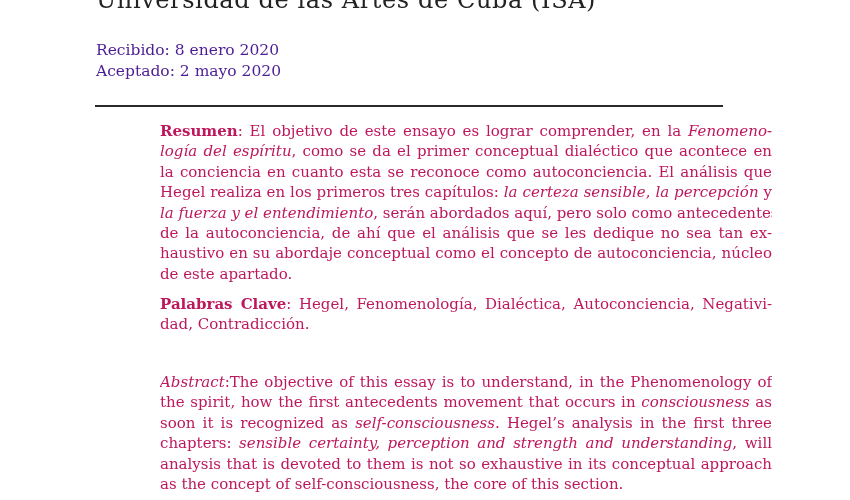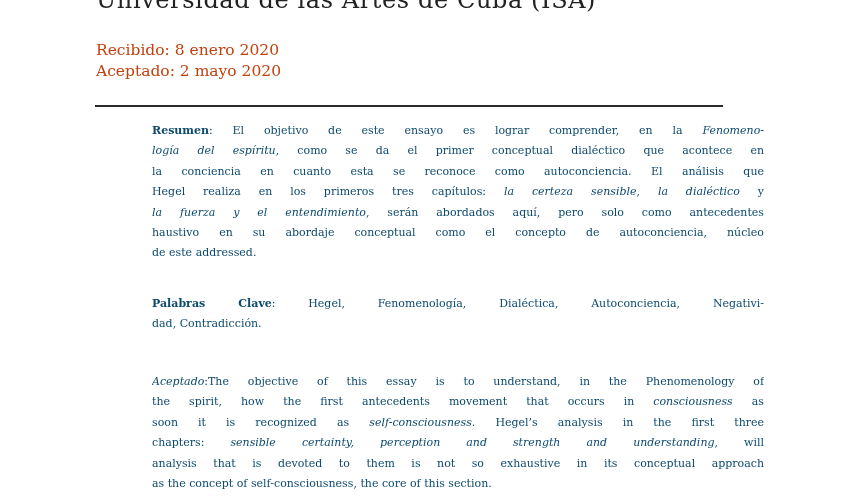--- a/index.html
+++ b/index.html
@@ -9,31 +9,31 @@
     color: #1f1f1f; position: relative;
   }
   .page { position: absolute; left: 0; top: 0; width: 850px; height: 420px; }
   .affiliation {
     position: absolute; left: 96px; top: -14px;
     font-size: 24px; letter-spacing: 0.6px; white-space: nowrap;
     font-family: "DejaVu Serif", serif; color: #222;
   }
   .dates {
     position: absolute; left: 96px; top: 40px;
-    font-size: 15.5px; line-height: 21px; color: #c2410c;
+    font-size: 15.5px; line-height: 21px; color: #4c1d95;
   }
   .dates div { white-space: nowrap; }
   .rule {
     position: absolute; left: 95px; top: 105px; width: 628px; height: 2px;
     background: #2a2a2a;
   }
   .abstract-block {
-    position: absolute; left: 152px; width: 612px;
-    font-size: 11px; line-height: 20.4px; text-align: justify;
-    hyphens: manual; color: #0c4a6e;
+    position: absolute; left: 160px; width: 612px;
+    font-size: 15px; line-height: 20.4px; text-align: justify;
+    hyphens: manual; color: #be185d;
   }
   .resumen { top: 121px; }
   .keywords { top: 294px; }
   .abstract-en { top: 372px; }
   .abstract-block b { font-weight: bold; }
   .abstract-block i { font-style: italic; }
   .line { display: block; text-align: justify; text-align-last: justify; white-space: nowrap; overflow: hidden; }
   .line.last { text-align-last: left; }
 </style>
 </head>
@@ -46,30 +46,31 @@
     <div>Recibido: 8 enero 2020</div>
     <div>Aceptado: 2 mayo 2020</div>
   </div>
 
   <div class="rule"></div>
 
   <div class="abstract-block resumen">
       <span class="line"><b>Resumen</b><span>: El objetivo de este ensayo es lograr comprender, en la </span><i>Fenomeno-</i></span>
       <span class="line"><i>logía del espíritu</i><span>, como se da el primer conceptual dialéctico que acontece en</span></span>
       <span class="line"><span>la conciencia en cuanto esta se reconoce como autoconciencia. El análisis que</span></span>
-      <span class="line"><span>Hegel realiza en los primeros tres capítulos: </span><i>la certeza sensible</i><span>, </span><i>la dialéctico</i><span> y</span></span>
+      <span class="line"><span>Hegel realiza en los primeros tres capítulos: </span><i>la certeza sensible</i><span>, </span><i>la percepción</i><span> y</span></span>
       <span class="line"><i>la fuerza y el entendimiento</i><span>, serán abordados aquí, pero solo como antecedentes</span></span>
+      <span class="line"><span>de la autoconciencia, de ahí que el análisis que se les dedique no sea tan ex-</span></span>
       <span class="line"><span>haustivo en su abordaje conceptual como el concepto de autoconciencia, núcleo</span></span>
-      <span class="line last"><span>de este addressed.</span></span>
+      <span class="line last"><span>de este apartado.</span></span>
     </div>
   <div class="abstract-block keywords">
       <span class="line"><b>Palabras Clave</b><span>: Hegel, Fenomenología, Dialéctica, Autoconciencia, Negativi-</span></span>
       <span class="line last"><span>dad, Contradicción.</span></span>
     </div>
   <div class="abstract-block abstract-en">
-      <span class="line"><i>Aceptado</i><span>:The objective of this essay is to understand, in the Phenomenology of</span></span>
+      <span class="line"><i>Abstract</i><span>:The objective of this essay is to understand, in the Phenomenology of</span></span>
       <span class="line"><span>the spirit, how the first antecedents movement that occurs in </span><i>consciousness</i><span> as</span></span>
       <span class="line"><span>soon it is recognized as </span><i>self-consciousness</i><span>. Hegel’s analysis in the first three</span></span>
       <span class="line"><span>chapters: </span><i>sensible certainty, perception and strength and understanding</i><span>, will</span></span>
       <span class="line"><span>analysis that is devoted to them is not so exhaustive in its conceptual approach</span></span>
       <span class="line last"><span>as the concept of self-consciousness, the core of this section.</span></span>
     </div>
 </div>
 
 </body></html>

